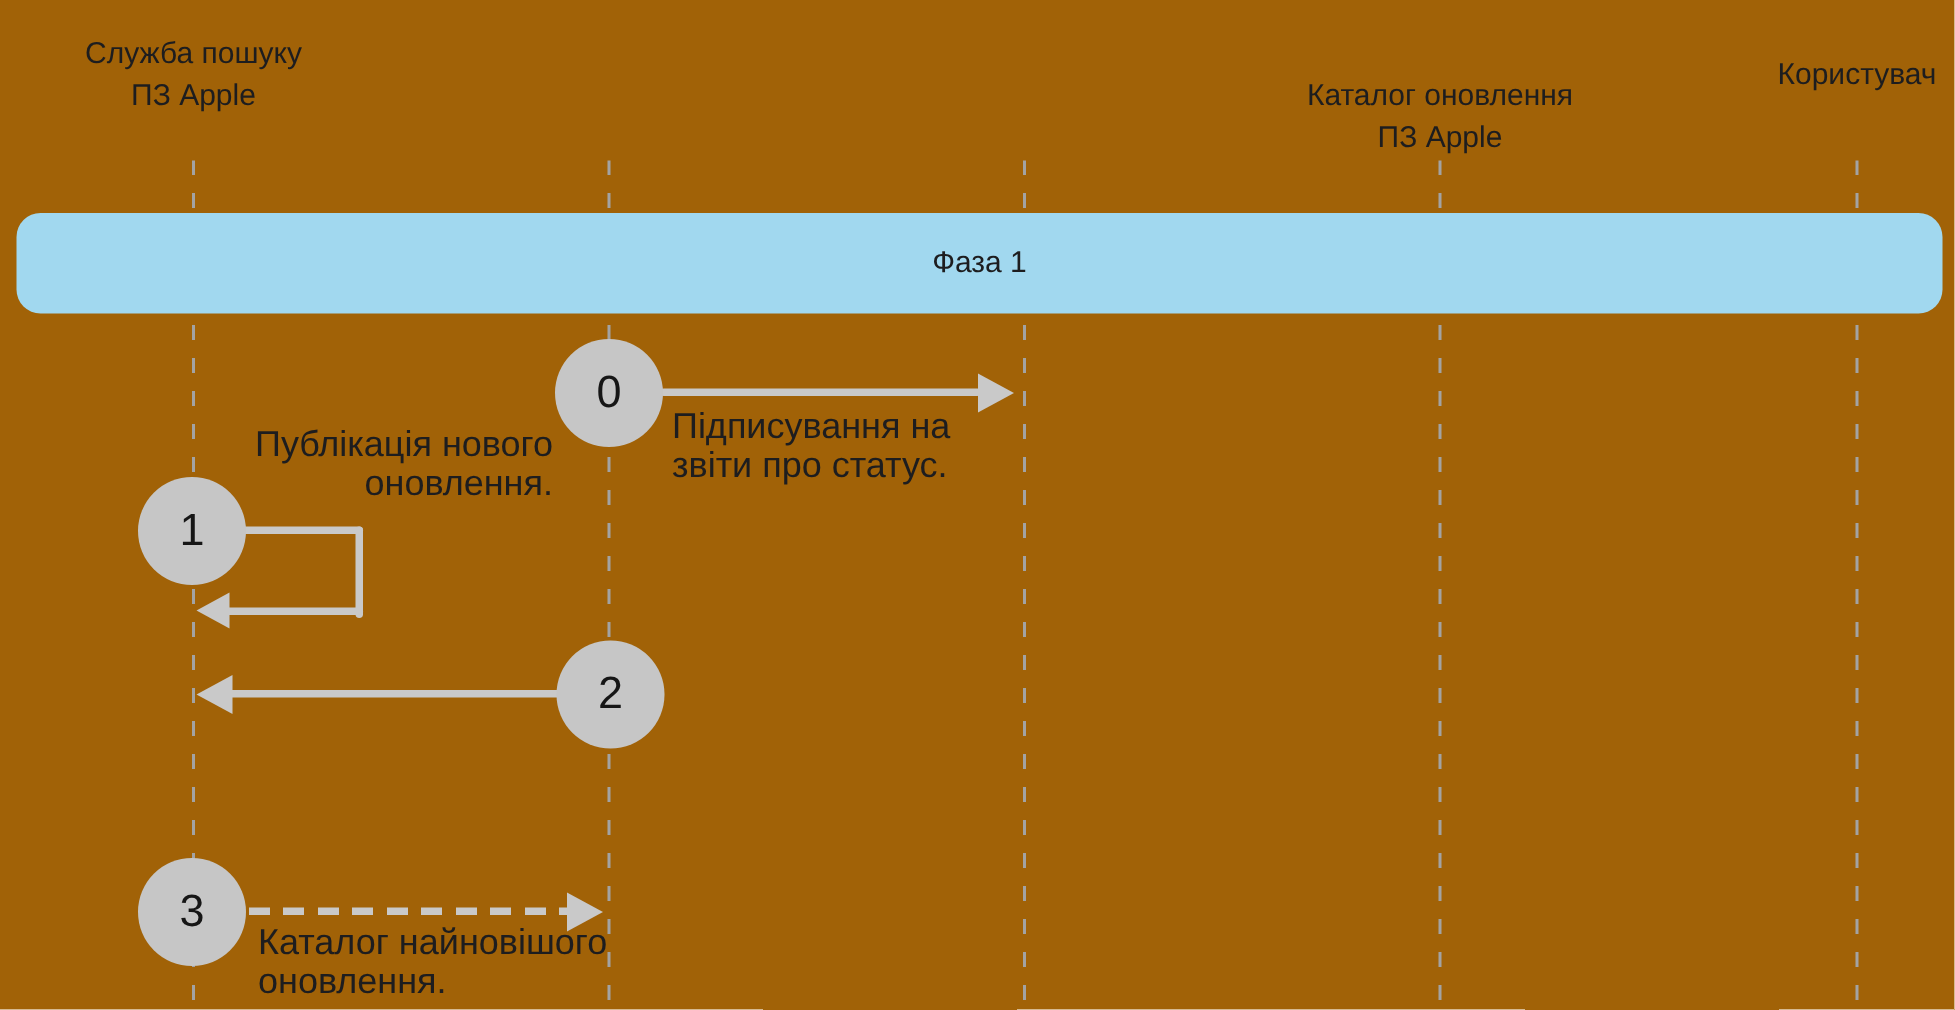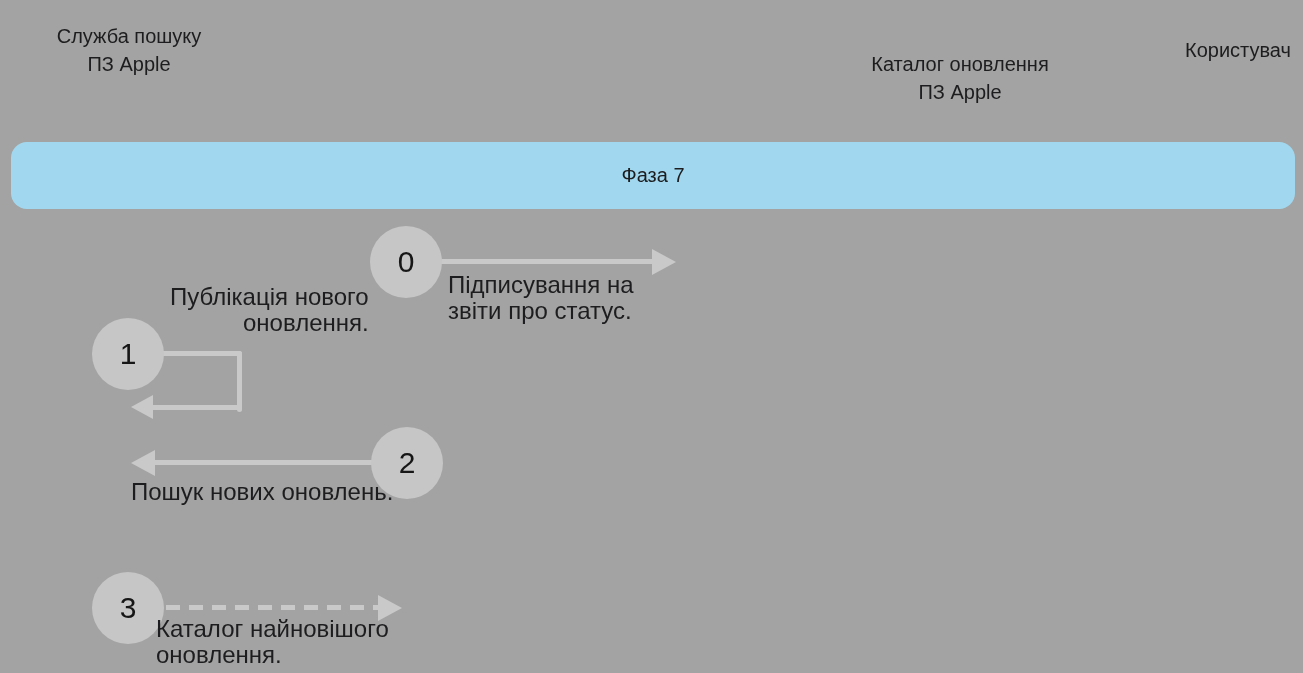--- a/index.html
+++ b/index.html
@@ -1,20 +1,20 @@
 <!DOCTYPE html>
 <html><head>
 <meta charset="utf-8">
 <style>
   html, body { margin: 0; padding: 0; background: #ffffff; }
   .canvas {
     position: relative;
     width: 1303px;
     height: 673px;
-    background: #a3a3a3;
+    background: #a16207;
     font-family: "Liberation Sans", sans-serif;
     color: #1d1d1f;
     overflow: hidden;
   }
   .lifeline {
     position: absolute;
     top: 107px;
     bottom: 0;
     width: 2px;
     background: repeating-linear-gradient(to bottom, #a3a3a3 0 10px, transparent 10px 22px);
@@ -101,21 +101,21 @@
   <div class="lifeline" style="left:959px;"></div>
   <div class="lifeline" style="left:1237px;"></div>
 
   <div class="actor-label" style="left:129px;">Служба пошуку
 ПЗ Apple</div>
   <div class="actor-label" style="left:960px;margin-top:28px;">Каталог оновлення
 ПЗ Apple</div>
   <div class="actor-label" style="left:1238px;">Користувач</div>
 
   <div class="phase-band">
-    <span>Фаза 7</span>
+    <span>Фаза 1</span>
   </div>
 
   <div class="seg h" style="left:440px; top:259px; width:214px;"></div>
   <div class="head-right" style="left:652px; top:249px;"></div>
   <div class="step-circle" style="left:370px; top:226px;">
     <span>0</span>
   </div>
   <div class="msg-label" style="left:448px; top:272px;">Підписування на
 звіти про статус.</div>
 
@@ -127,23 +127,22 @@
     <span>1</span>
   </div>
   <div class="msg-label" style="left:170px; top:284px;text-align:right;">Публікація нового
 оновлення.</div>
 
   <div class="seg h" style="left:150px; top:460px; width:224px;"></div>
   <div class="head-left" style="left:131px; top:450px;"></div>
   <div class="step-circle" style="left:371px; top:427px;">
     <span>2</span>
   </div>
-  <div class="msg-label" style="left:131px; top:479px;">Пошук нових оновлень.</div>
 
   <div class="seg-dashed-h" style="left:166px; top:605px; width:216px;"></div>
   <div class="head-right" style="left:378px; top:595px;"></div>
   <div class="step-circle" style="left:92px; top:572px;">
     <span>3</span>
   </div>
-  <div class="msg-label" style="left:156px; top:616px;">Каталог найновішого
+  <div class="msg-label" style="left:172px; top:616px;">Каталог найновішого
 оновлення.</div>
 
 </div>
 
 </body></html>

